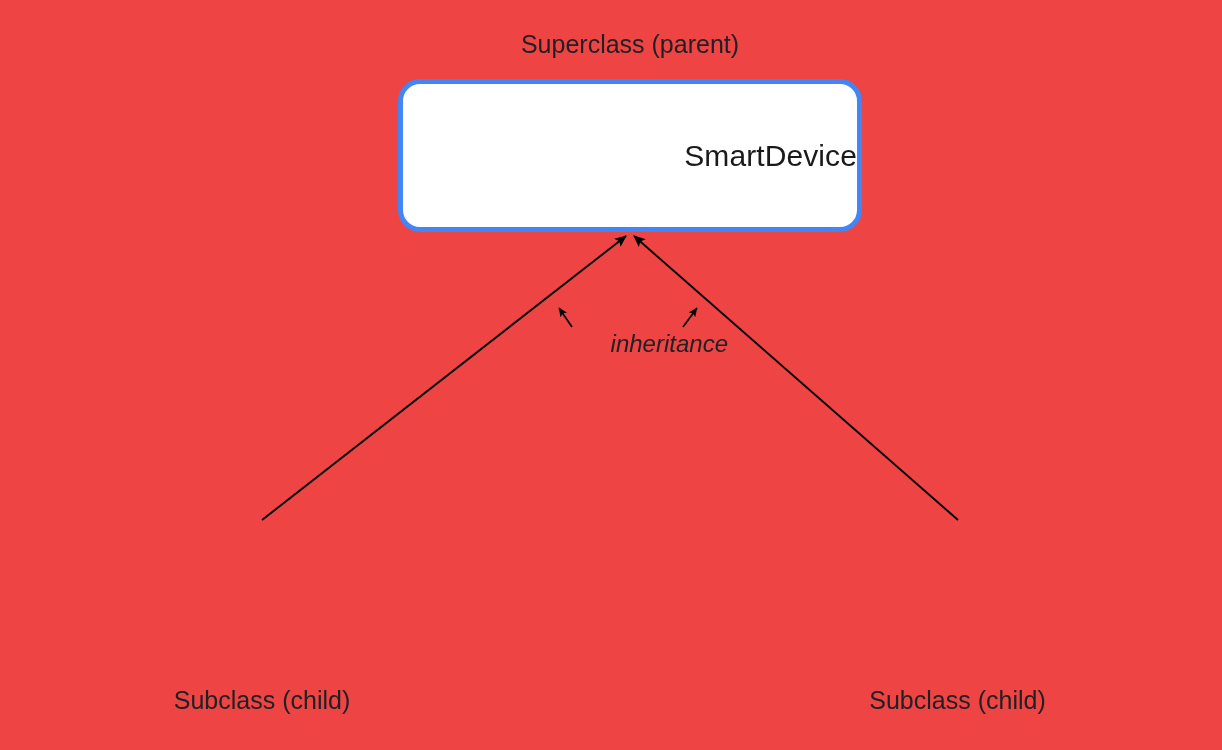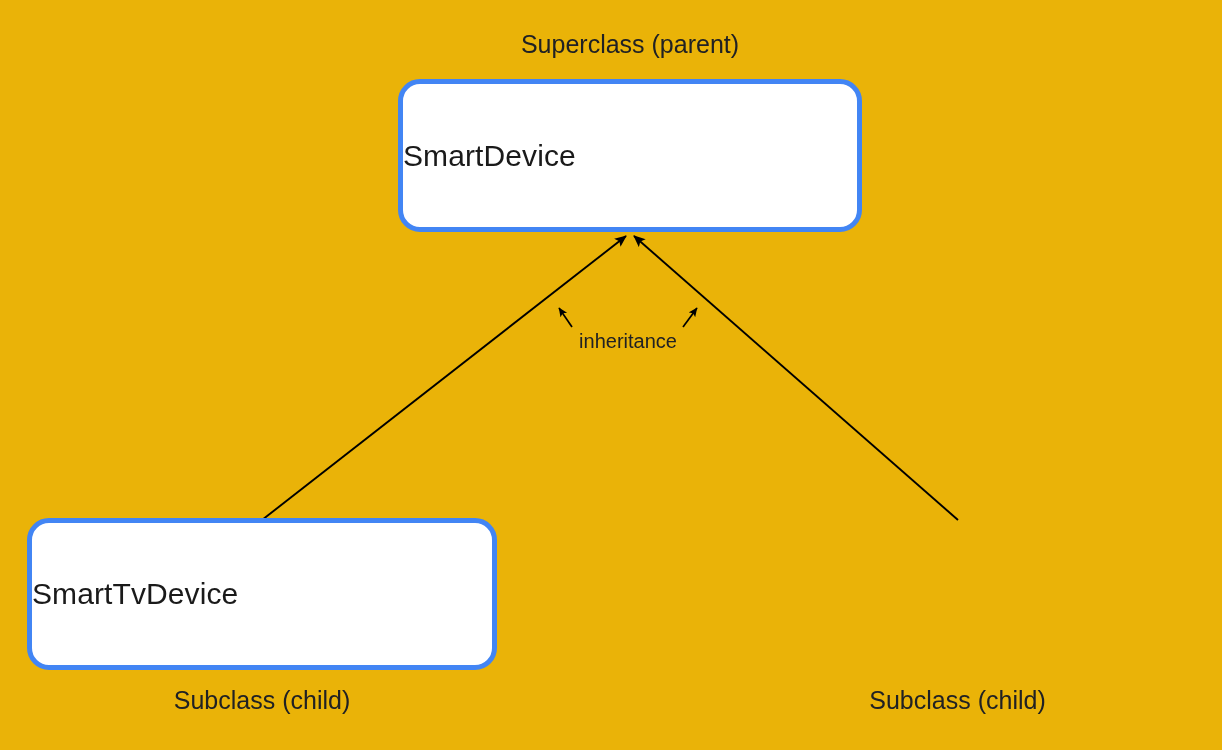--- a/index.html
+++ b/index.html
@@ -8,64 +8,65 @@
     background: #ffffff;
   }
   body {
     font-family: "Liberation Sans", sans-serif;
     -webkit-font-smoothing: antialiased;
   }
   #canvas {
     position: relative;
     width: 1222px;
     height: 750px;
-    background: #eab308;
+    background: #ef4444;
     overflow: hidden;
   }
   #edges {
     position: absolute;
     left: 0;
     top: 0;
     width: 1222px;
     height: 750px;
     pointer-events: none;
   }
   .class-box {
     position: absolute;
     box-sizing: border-box;
     background: #ffffff;
     border: 5px solid #4285F4;
     border-radius: 22px;
     display: flex;
     align-items: center;
-    justify-content: flex-start;
+    justify-content: flex-end;
     z-index: 2;
   }
   .class-name {
     font-size: 30px;
     font-weight: 500;
     color: #1a1a1a;
     letter-spacing: 0.1px;
     white-space: nowrap;
   }
   .role-label {
     position: absolute;
     font-size: 25px;
     color: #202124;
     white-space: nowrap;
     text-align: center;
     z-index: 2;
   }
   .edge-label {
     position: absolute;
-    font-size: 20px;
+    font-size: 24px;
     color: #202124;
     white-space: nowrap;
-    text-align: center;
+    text-align: right;
     z-index: 3;
+    font-style: italic;
   }
 
   
   #box-superclass { left: 398px;  top: 79px;  width: 464px; height: 153px; }
   #box-subclass-tv { left: 27px;  top: 518px; width: 470px; height: 152px; }
   #box-subclass-light { left: 723px; top: 518px; width: 469px; height: 152px; }
 
   #label-superclass { left: 398px; top: 30px; width: 464px; }
   #label-subclass-tv { left: 27px; top: 686px; width: 470px; }
   #label-subclass-light { left: 723px; top: 686px; width: 469px; }
@@ -97,22 +98,19 @@
   </svg>
 
   <div class="role-label" id="label-superclass">Superclass (parent)</div>
 
   <div class="class-box" id="box-superclass">
     <span class="class-name">SmartDevice</span>
   </div>
 
   <div class="edge-label" id="label-inheritance">inheritance</div>
 
-  <div class="class-box" id="box-subclass-tv">
-    <span class="class-name">SmartTvDevice</span>
-  </div>
 
   <div class="role-label" id="label-subclass-tv">Subclass (child)</div>
 
 
   <div class="role-label" id="label-subclass-light">Subclass (child)</div>
 
 </div>
 
 </body></html>

